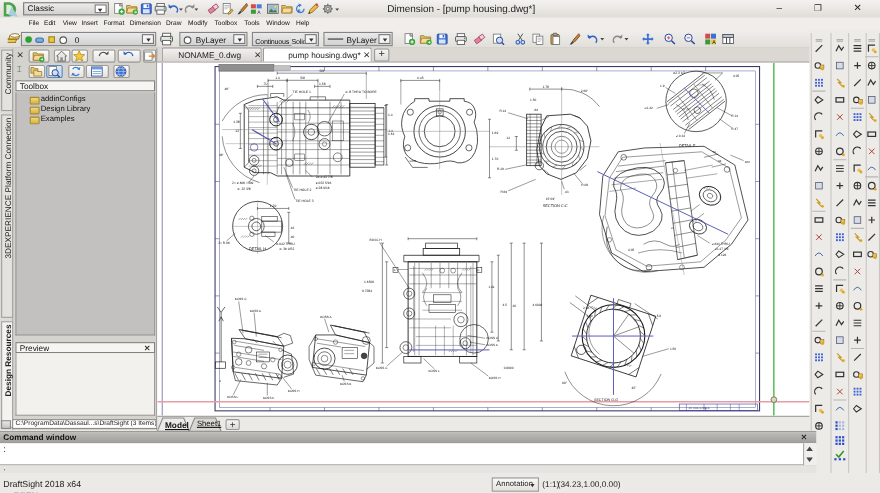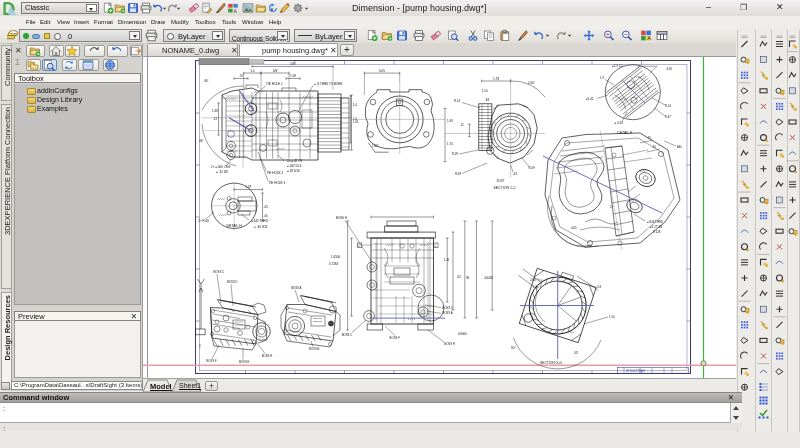--- a/index.html
+++ b/index.html
@@ -1341,13 +1341,20 @@
       <div style="position:absolute;left:3px;top:1px;">:</div>
       <div style="position:absolute;left:3px;top:0;margin-top:43px;">: _OPEN</div>
     </div>
     <div class="abs" id="cmdscroll">
       <span class="scarrow" style="top:3px;border-bottom:4px solid #444;"></span>
       <span class="scarrow" style="bottom:3px;border-top:4px solid #444;"></span>
     </div>
     <div style="position:absolute;left:3px;top:31px;font-size:8px;color:#444;">:</div>
   </div>
 
+  <div class="abs" id="statusbar">
+    <span style="position:absolute;left:3px;top:6px;">DraftSight 2018 x64</span>
+    <span id="sbicons"></span>
+    <span class="abs" style="left:447px;top:4px;width:43px;height:13px;background:linear-gradient(#f8f8f7,#e4e2de);border:1px solid #9a9896;font-size:7px;line-height:11px;padding-left:3px;">Annotation<span class="ddarrow" style="right:3px;top:5px;"></span></span>
+    <span style="position:absolute;left:493px;top:6px;font-size:7.5px;">(1:1)</span>
+    <span style="position:absolute;left:507px;top:6px;font-size:7.5px;">(34.23,1.00,0.00)</span>
+  </div>
 </div>
 
 </body></html>

